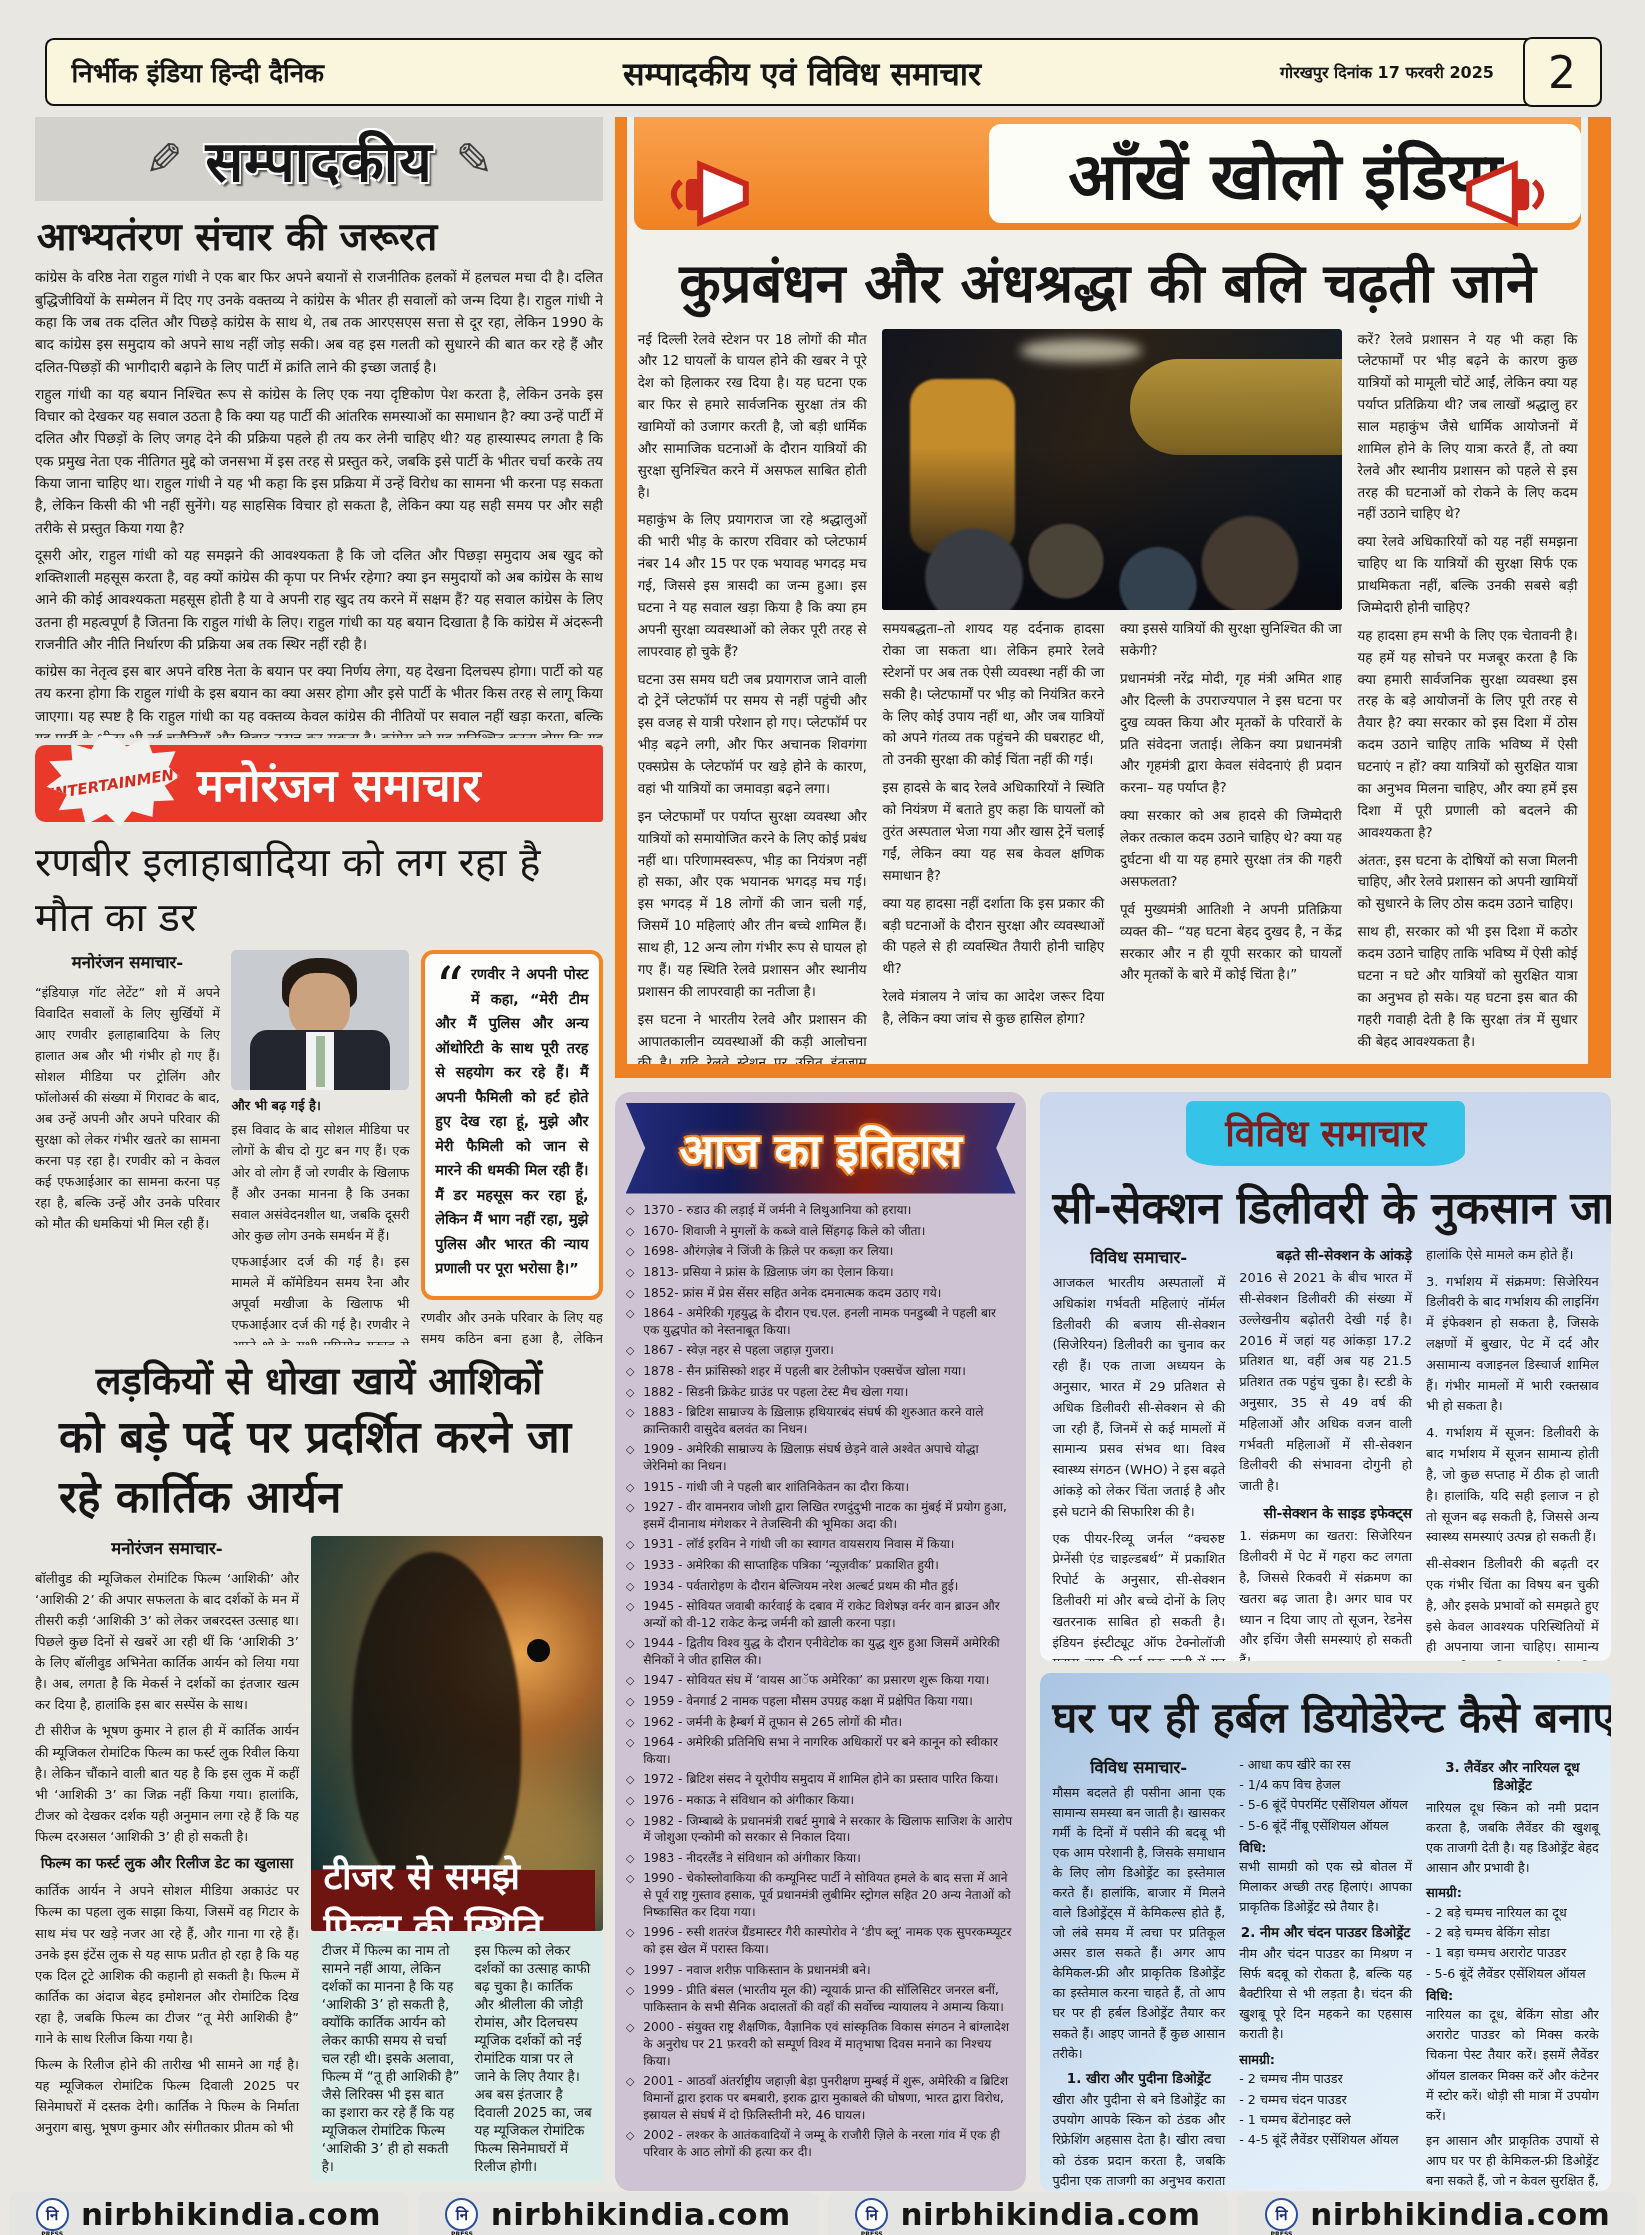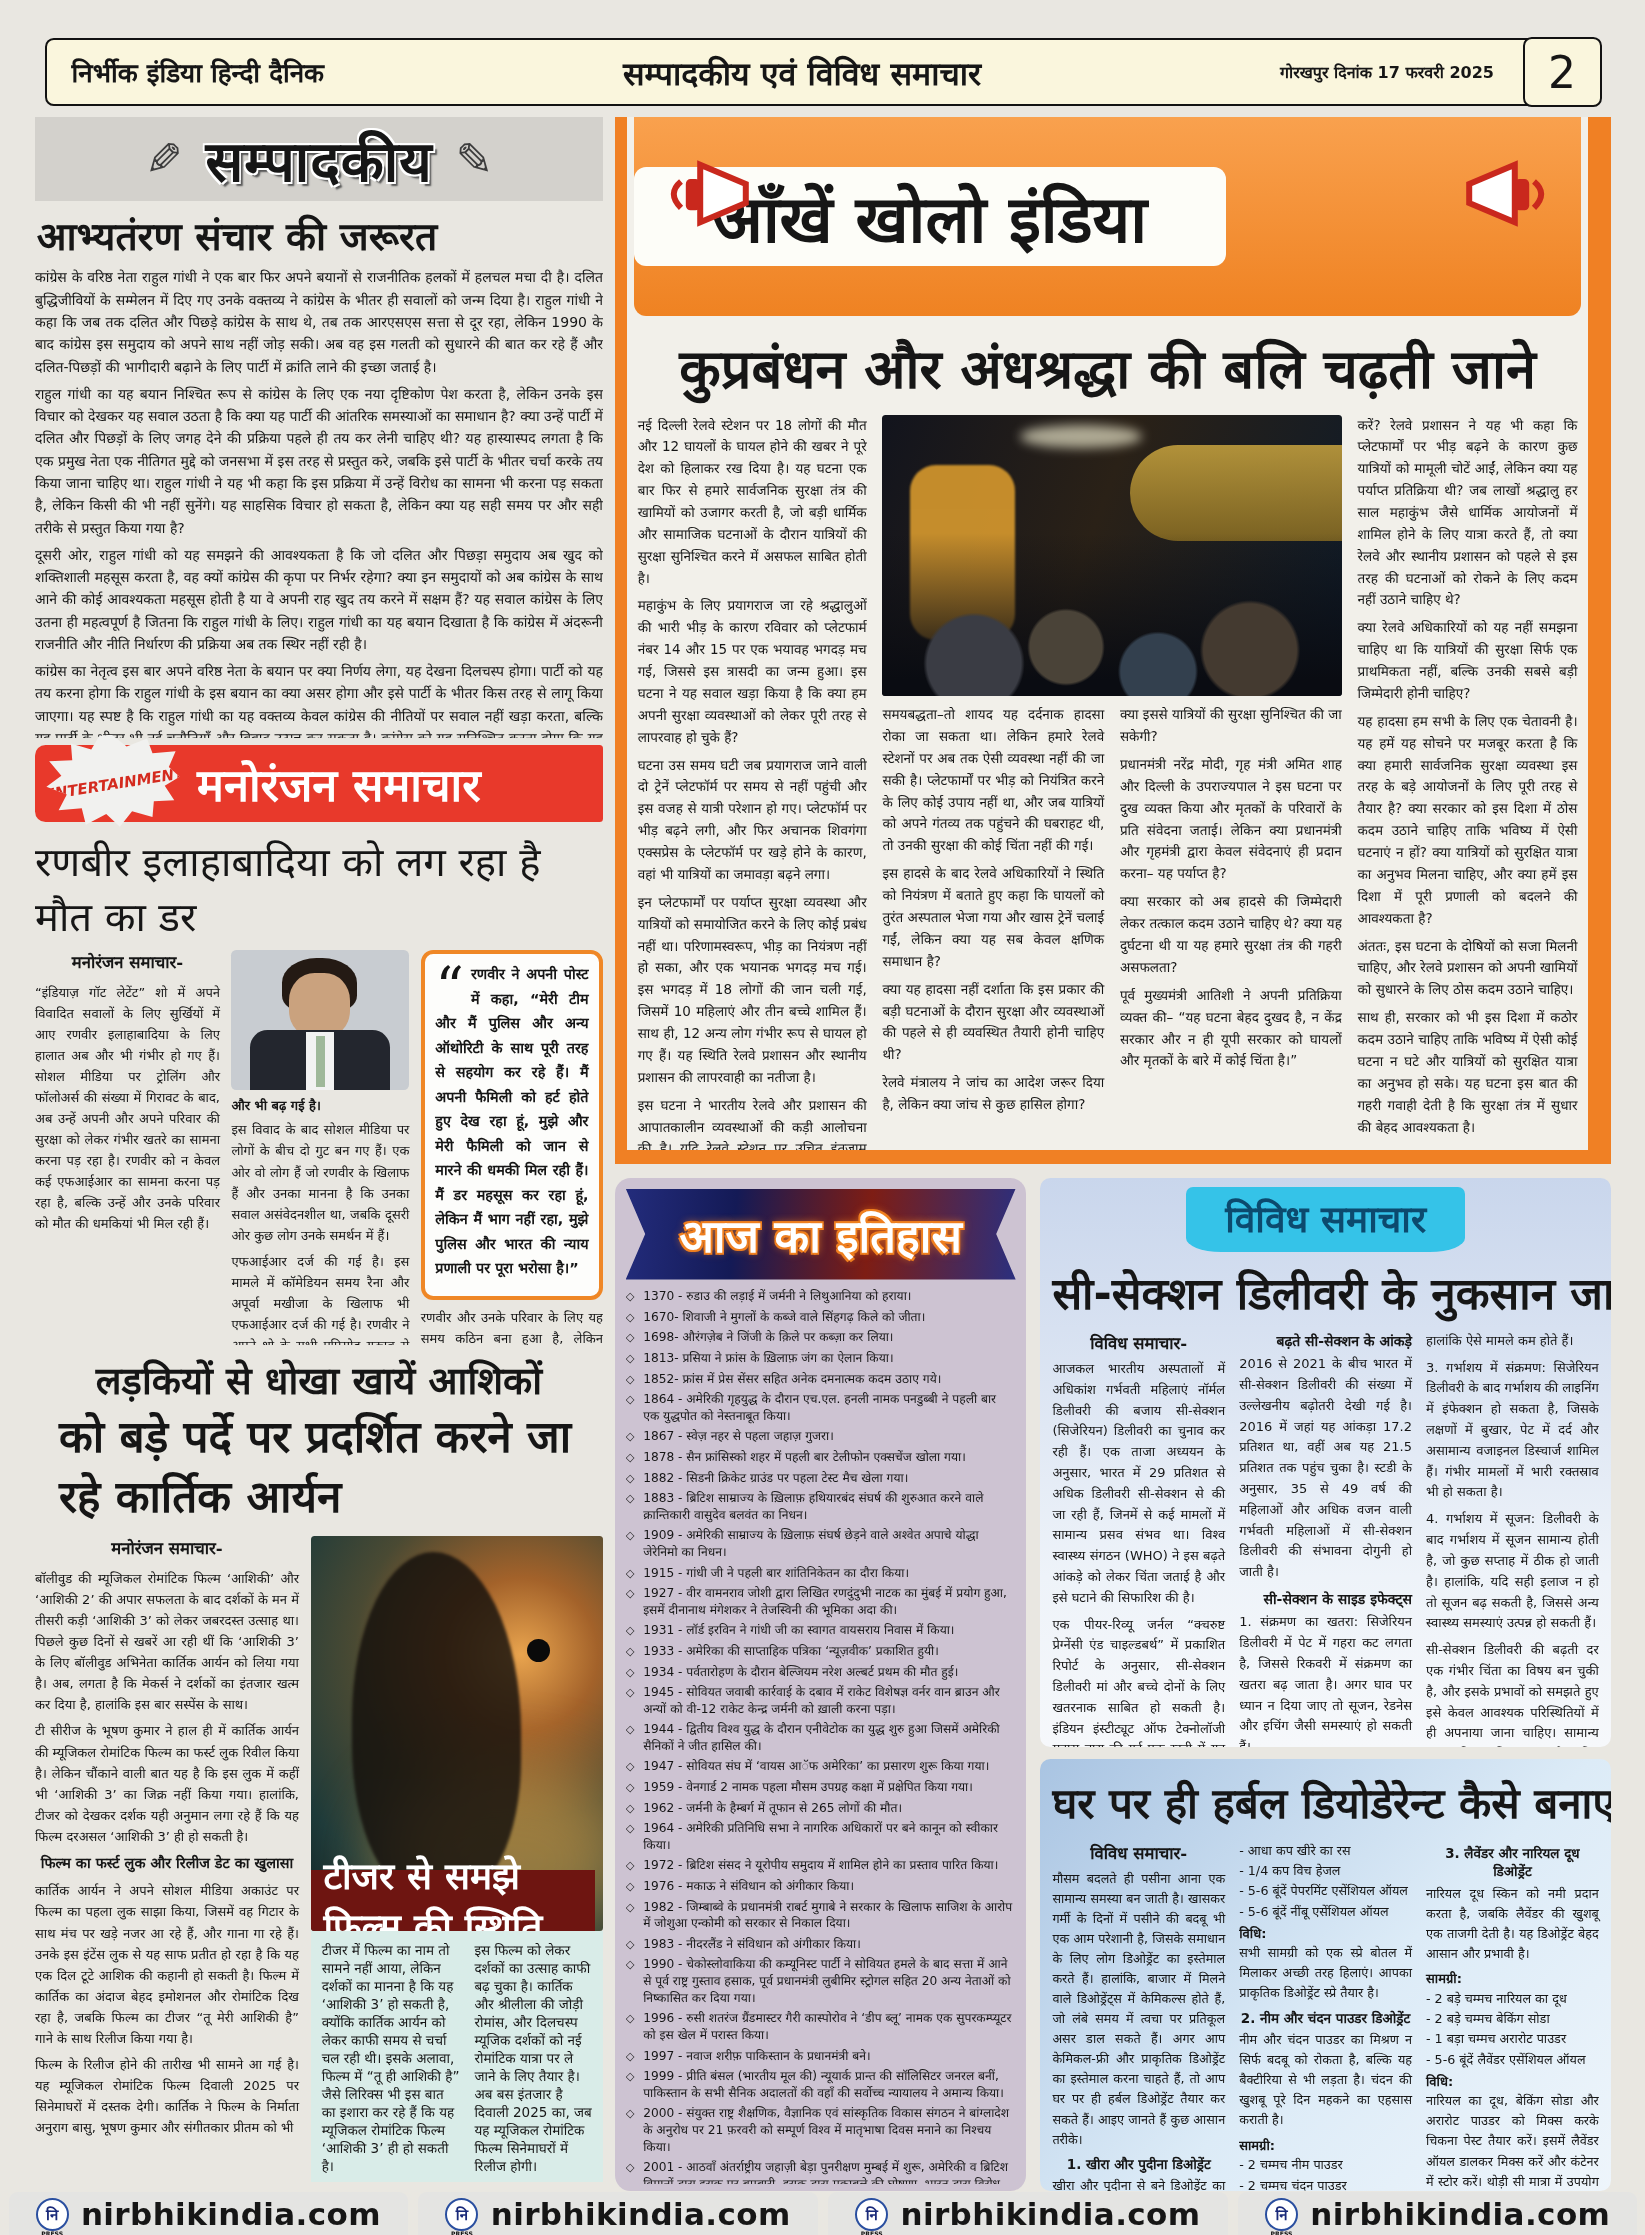--- a/index.html
+++ b/index.html
@@ -76,22 +76,22 @@
     color:#fff; font-size:37px; font-weight:800; display:flex; align-items:center; padding-left:12.2px; }
   .teal-cols { background:#d9ece8; display:flex; gap:14px; padding:10.5px 10.5px 7px; }
   .teal-cols p { font-size:13.5px; }
   .ent2-bottom { display:flex; gap:14px; padding-top:8.7px; flex:1; overflow:hidden; }
   .ent2-bottom > div { flex:1; }
 
   
   .col-main { flex:1; display:flex; flex-direction:column; gap:14px; overflow:hidden; }
   .akho { border-left:12.2px solid #f08024; border-right:23px solid #f08024; border-bottom:14px solid #f08024;
     background:#f2f0ea; padding:0 7px; }
-  .akho-banner { height:199px; background:linear-gradient(180deg,#f9a14e,#ef8222); border-radius:0 0 12.2px 12.2px;
-    position:relative; display:flex; align-items:center; justify-content:flex-start; }
+  .akho-banner { height:113px; background:linear-gradient(180deg,#f9a14e,#ef8222); border-radius:0 0 12.2px 12.2px;
+    position:relative; display:flex; align-items:center; justify-content:flex-end; }
   .akho-banner .inner { background:#fdfdf8; border-radius:12.2px; padding:5.2px 79px; }
   .akho-banner .inner span { font-size:65px; font-weight:800; }
   .mega { position:absolute; width:96px; height:73px; top:40px; }
   .mega.left { left:23px; transform:scaleX(-1); }
   .mega.right{ right:23px; }
   .akho-headline { font-size:54px; font-weight:800; text-align:center; padding:14px 0 7px; white-space:nowrap; }
   .akho-body { display:flex; gap:15.7px; height:739px; overflow:hidden; padding:3.5px 3.5px 0; }
   .akho-body p { font-size:13.5px; line-height:1.62; text-align:justify; margin-bottom:6.1px; }
   .akho-c1 { width:229px; flex:none; }
   .akho-mid { flex:1; display:flex; flex-direction:column; }
@@ -121,21 +121,21 @@
     text-shadow:1.7px 1.7px 0 #ef7f1f,-1.7px 1.7px 0 #ef7f1f,1.7px -1.7px 0 #ef7f1f,-1.7px -1.7px 0 #ef7f1f,0 0 8.7px #ef7f1f; }
   .hist-list { flex:1; overflow:hidden; }
   .hist-item { display:flex; gap:8.7px; margin-bottom:3.5px; }
   .hist-item .dia { font-size:11.4px; color:#222; line-height:1.5; }
   .hist-item .txt { font-size:12.2px; line-height:1.38; font-weight:500; }
 
   
   .misc-col { flex:1; display:flex; flex-direction:column; gap:12.2px; overflow:hidden; }
   .csection { height:569px; background:linear-gradient(180deg,#c9d6ec 0%,#eef3f9 70%,#f6f8fb 100%);
     border-radius:10.5px; padding:8.7px 12.2px; overflow:hidden; }
-  .vividh-banner { width:279px; margin:0 auto; background:#35c3e8; color:#0c4a6e; text-align:center;
+  .vividh-banner { width:279px; margin:0 auto; background:#35c3e8; color:#7f1d1d; text-align:center;
     font-size:37px; font-weight:800; padding:5.2px 0 8.7px; border-radius:7px 7px 35px 35px / 7px 7px 14px 14px; }
   .cs-headline { font-size:44px; font-weight:800; text-align:center; padding:10.5px 0 8.7px; white-space:nowrap; }
   .cs-cols { display:flex; gap:14px; }
   .cs-cols > div { flex:1; }
   .cs-cols p { font-size:13px; line-height:1.6; text-align:justify; margin-bottom:6.1px; }
   .cs-sub { font-weight:800; font-size:14px; text-align:right; margin-bottom:4.4px; }
 
   .deo { flex:1; background:linear-gradient(135deg,#a9c4e2 0%,#dcebf7 55%,#eef5fb 100%);
     border-radius:10.5px; padding:8.7px 12.2px; overflow:hidden; }
   .deo-headline { font-size:42px; font-weight:800; text-align:center; padding:5.2px 0 10.5px; white-space:nowrap; }

